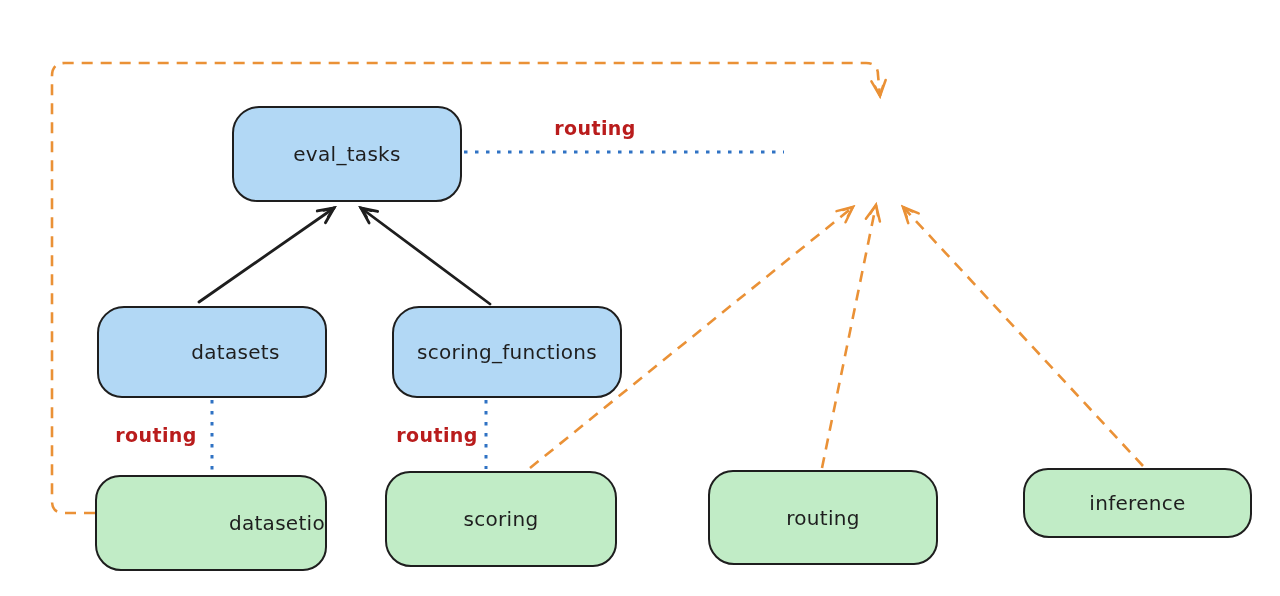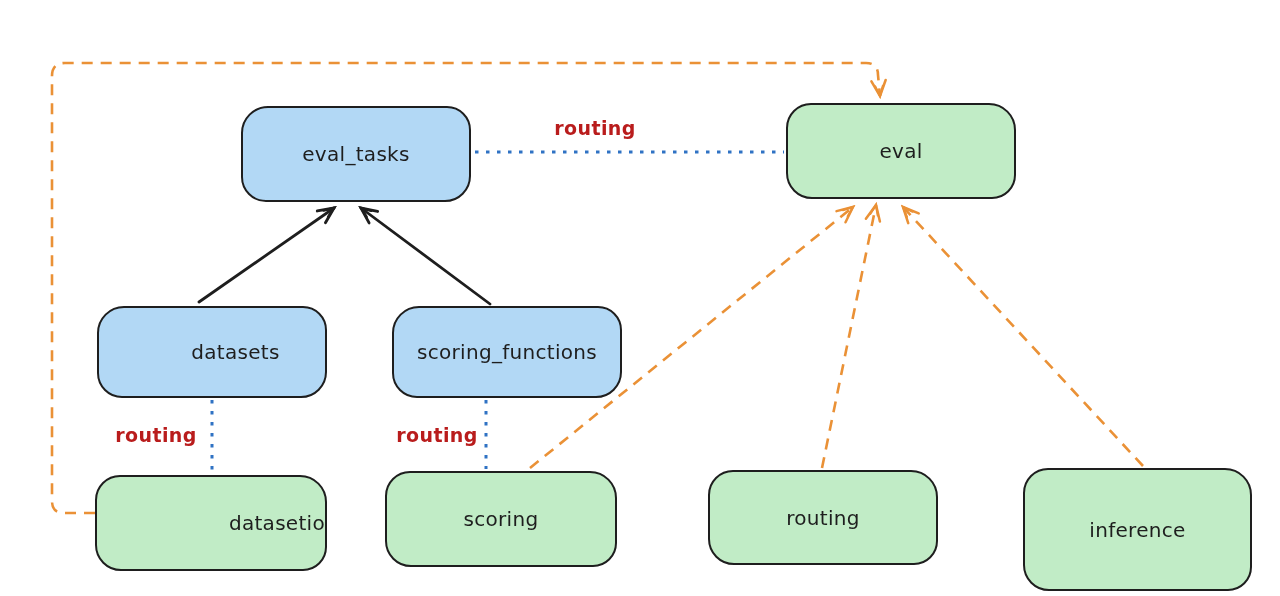--- a/index.html
+++ b/index.html
@@ -22,28 +22,28 @@
     border: 2.7px solid #1e1e1e;
     display: flex;
     align-items: center;
     justify-content: center;
     font-size: 20px;
     color: #1e1e1e;
     letter-spacing: 0.3px;
   }
   .node.blue  { background: #b2d8f5; border-radius: 27px 24px 26px 25px; }
   .node.green { background: #c1ecc6; border-radius: 25px 27px 24px 26px; }
-  .node-eval-tasks        { left: 241px; top: 106px; width: 230px; height: 96px; }
+  .node-eval-tasks        { left: 232px; top: 106px; width: 230px; height: 96px; }
   .node-eval              { left: 786px; top: 103px; width: 230px; height: 96px; }
   .node-datasets          { left:  97px; top: 306px; width: 230px; height: 92px; padding-left: 47px; }
   .node-scoring-functions { left: 380px; top: 306px; width: 230px; height: 92px; margin-left: 12px; }
   .node-datasetio         { left:  95px; top: 475px; width: 232px; height: 96px; justify-content: flex-end; }
   .node-scoring           { left: 385px; top: 471px; width: 232px; height: 96px; }
   .node-agents            { left: 708px; top: 470px; width: 230px; height: 95px; }
-  .node-inference         { left: 1023px; top: 468px; width: 229px; height: 123px; }
+  .node-inference         { left: 1023px; top: 468px; width: 229px; height: 70px; }
   .edge-label {
     position: absolute;
     width: 110px;
     text-align: center;
     color: #b91c1c;
     font-weight: 600;
     font-size: 19px;
     letter-spacing: 0.4px;
   }
   .edge-label-h  { left: 540px; top: 117px; }
@@ -76,23 +76,20 @@
 
     <path d="M 95 513 L 64 513 Q 52 513 52 501 L 52 76 Q 52 63 65 63 L 866 63 Q 878 63 878 75 L 880 96" fill="none" stroke="#ea9136" stroke-width="2.6" stroke-dasharray="11 8" marker-end="url(#arrowOrange)"></path>
     <path d="M 530 468 L 853 207" fill="none" stroke="#ea9136" stroke-width="2.6" stroke-dasharray="11 8" marker-end="url(#arrowOrange)"></path>
     <path d="M 822 468 L 876 205" fill="none" stroke="#ea9136" stroke-width="2.6" stroke-dasharray="11 8" marker-end="url(#arrowOrange)"></path>
     <path d="M 1143 466 L 903 207" fill="none" stroke="#ea9136" stroke-width="2.6" stroke-dasharray="11 8" marker-end="url(#arrowOrange)"></path>
   </svg>
 
   <div class="node blue node-eval-tasks">
     <span>eval_tasks</span>
   </div>
-  <div class="node green node-eval">
-    <span>eval</span>
-  </div>
   <div class="node blue node-datasets">
     <span>datasets</span>
   </div>
   <div class="node blue node-scoring-functions">
     <span>scoring_functions</span>
   </div>
   <div class="node green node-datasetio">
     <span>datasetio</span>
   </div>
   <div class="node green node-scoring">

